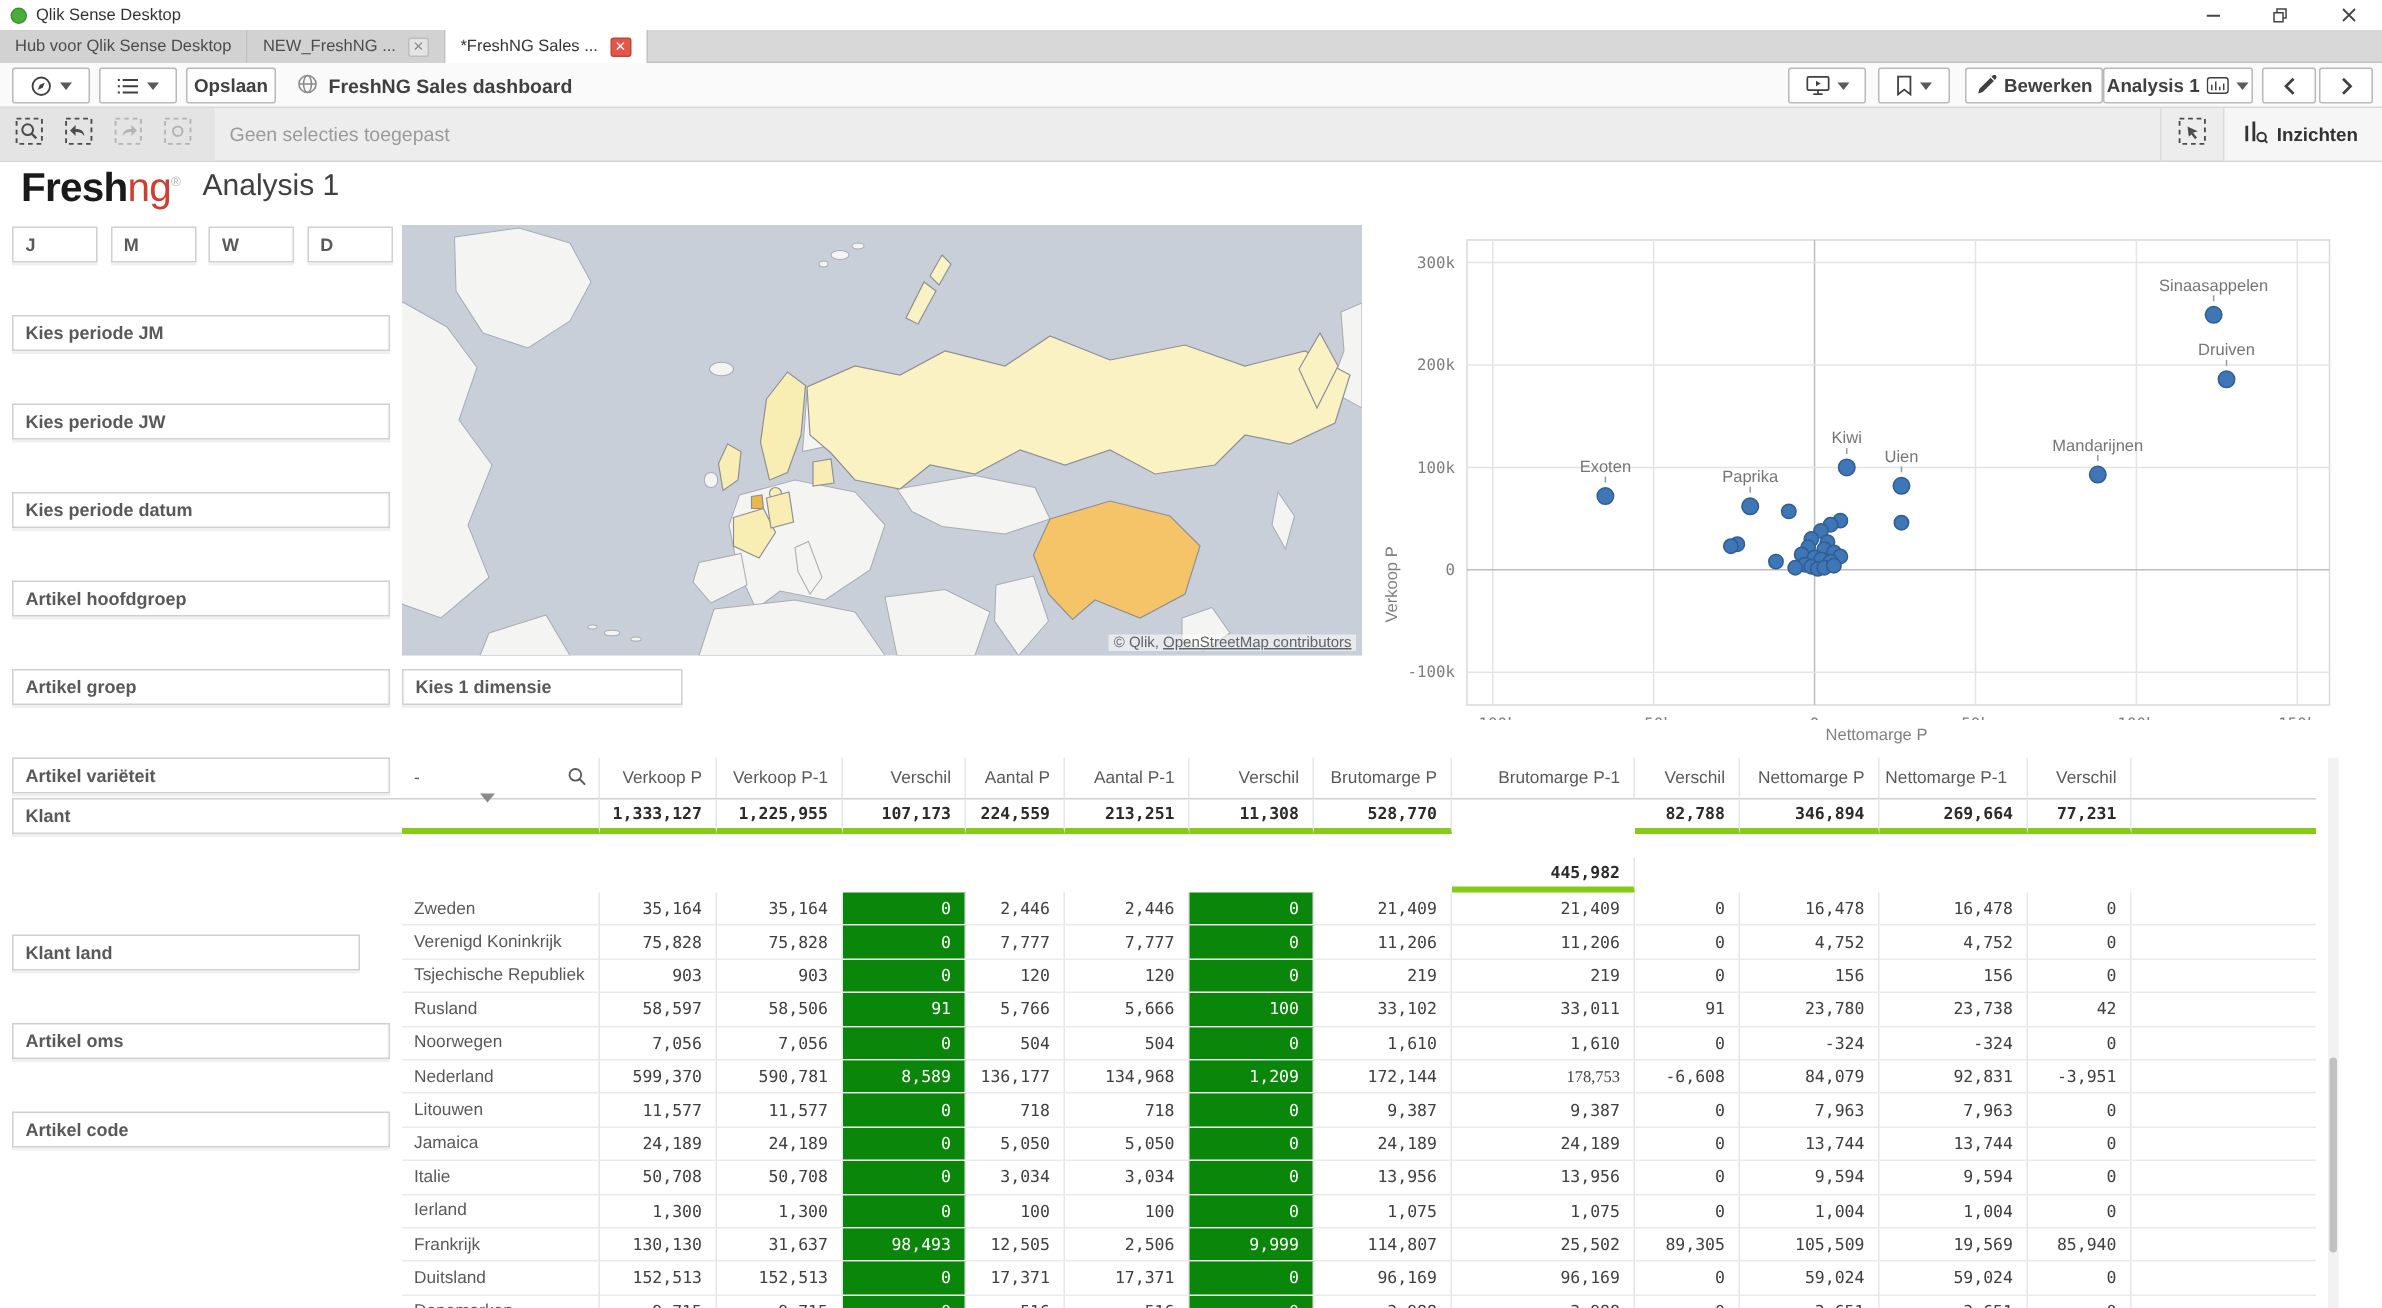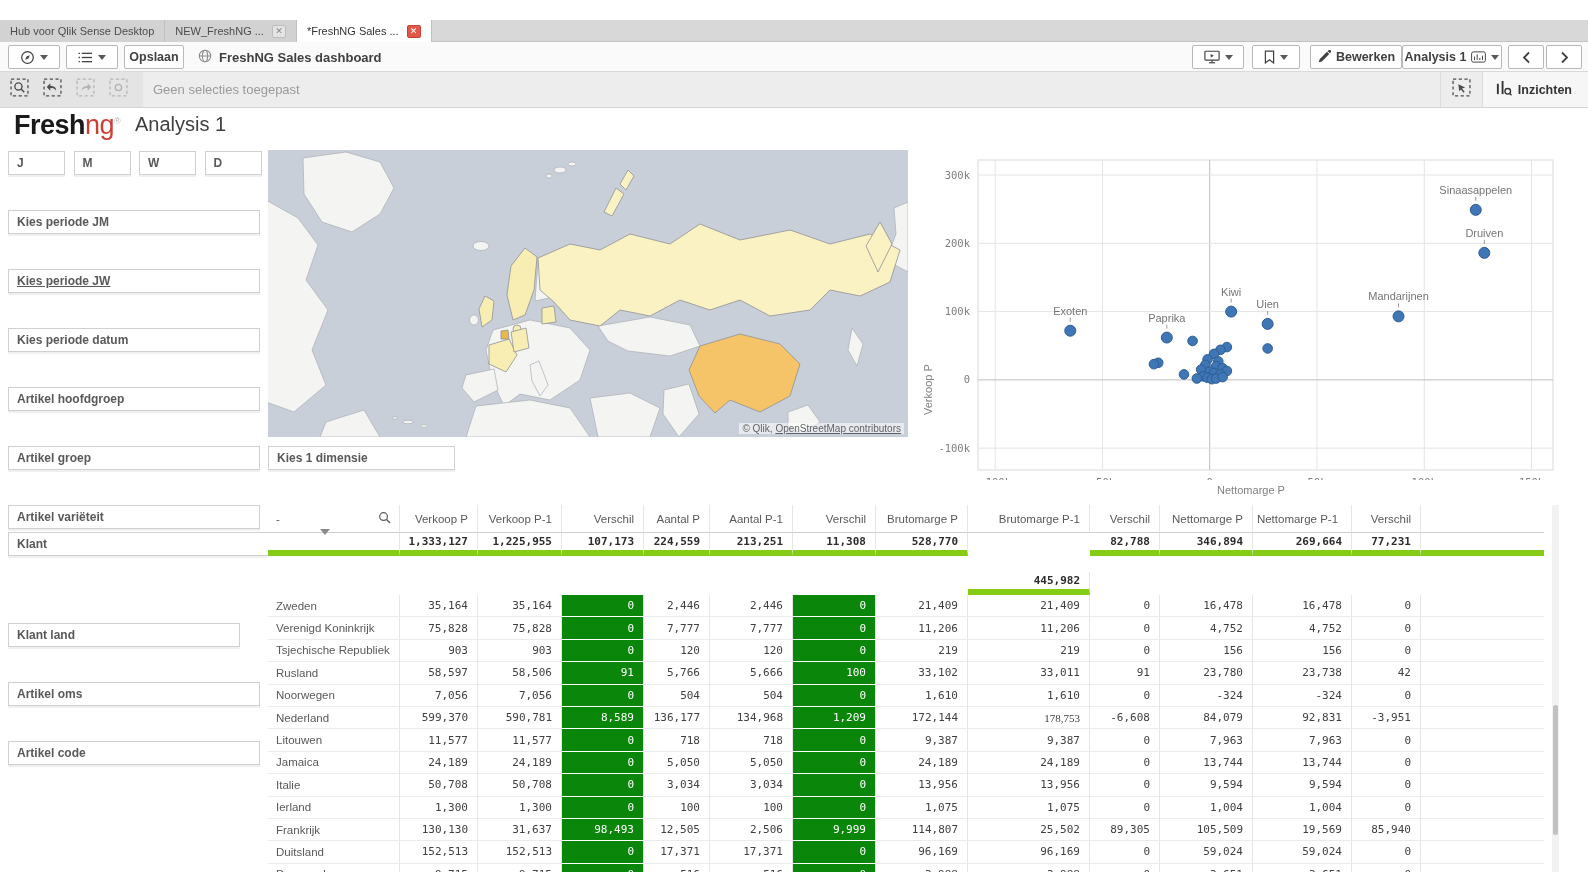--- a/index.html
+++ b/index.html
@@ -81,34 +81,56 @@
 
   
   .tablepanel { position:absolute; left:268px; top:505px; width:1292px; height:367px; background:#fff; overflow:hidden; }
   .trow { display:flex; position:relative; }
   .tcell { flex:none; display:flex; align-items:center; border-right:1px solid #e6e6e6;
     font-size:11.5px; color:#404040; overflow:hidden; white-space:nowrap; }
   .tcell.num { justify-content:flex-end; padding-right:9px; font-family:"DejaVu Sans Mono",monospace; font-size:11px; }
   .tcell.name { padding-left:8px; color:#595959; }
   .thead .tcell { height:28px; color:#595959; font-size:11.5px; font-family:"Liberation Sans",sans-serif;
     border-bottom:1px solid #cfcfcf; }
-  .ttotals .tcell { height:23px; font-weight:700; color:#2b2b2b; border-bottom:6px solid #84cc16; }
+  .ttotals .tcell { height:23px; font-weight:700; color:#2b2b2b; border-bottom:4px solid #84cc16; }
   .tdata .tcell { height:22.4px; border-bottom:1px solid #ebebeb; }
   .tcell.green { background:#0a870a; color:#fff; border-bottom:1px solid #fff; }
   .searchico { margin-left:auto; margin-right:8px; color:#595959; }
   .sorttri { position:absolute; left:52px; top:-4px; width:0; height:0;
     border-left:5px solid transparent; border-right:5px solid transparent; border-top:6px solid #8a8a8a; }
   .vscroll { position:absolute; right:1px; top:0; width:7px; height:367px; background:#f2f2f2; }
   .vthumb { position:absolute; left:1px; width:5px; top:200px; height:130px; background:#c1c1c1; border-radius:3px; }
 </style>
 </head>
 <body>
 
 <div id="app">
 
+  <div class="titlebar">
+    <span class="qlogo"></span>
+    <span class="ttext">Qlik Sense Desktop</span>
+    <div class="wctrls">
+      <div class="wbtn">
+          <svg width="10" height="10" viewBox="0 0 10 10">
+            <line x1="0" y1="5.5" x2="9" y2="5.5" stroke="currentColor" stroke-width="1.2"></line>
+          </svg>
+        </div>
+      <div class="wbtn">
+          <svg width="11" height="11" viewBox="0 0 11 11" fill="none" stroke="currentColor">
+            <rect x="3" y="1" width="6" height="6"></rect>
+            <rect x="1" y="3.5" width="6" height="6" fill="#fff"></rect>
+          </svg>
+        </div>
+      <div class="wbtn">
+          <svg width="10" height="10" viewBox="0 0 10 10">
+            <path d="M1 1 L9 9 M9 1 L1 9" stroke="currentColor" stroke-width="1.2"></path>
+          </svg>
+        </div>
+    </div>
+  </div>
 
   <div class="tabbar" id="tabbar">
       <div class="tab">
         <span>Hub voor Qlik Sense Desktop</span>
       </div>
       <div class="tab">
         <span>NEW_FreshNG ...</span>
         <span class="tclose">✕</span>
       </div>
       <div class="tab active">
@@ -250,21 +272,21 @@
     <span>Fresh</span><span class="ng">ng</span><span class="reg">®</span>
   </div>
   <div class="sheettitle">Analysis 1</div>
 
   <div id="filters">
       <div class="filterbox" style="left: 8px; top: 151px; width: 57px;">J</div>
       <div class="filterbox" style="left: 73.5px; top: 151px; width: 57px;">M</div>
       <div class="filterbox" style="left: 139px; top: 151px; width: 57px;">W</div>
       <div class="filterbox" style="left: 204.5px; top: 151px; width: 57px;">D</div>
       <div class="filterbox" style="left: 8px; top: 210px; width: 252px;">Kies periode JM</div>
-      <div class="filterbox" style="left: 8px; top: 269px; width: 252px; text-decoration: underline;">Kies periode JW</div>
+      <div class="filterbox" style="left: 8px; top: 269px; width: 252px;">Kies periode JW</div>
       <div class="filterbox" style="left: 8px; top: 328px; width: 252px;">Kies periode datum</div>
       <div class="filterbox" style="left: 8px; top: 387px; width: 252px;">Artikel hoofdgroep</div>
       <div class="filterbox" style="left: 8px; top: 446px; width: 252px;">Artikel groep</div>
       <div class="filterbox" style="left: 8px; top: 505px; width: 252px;">Artikel variëteit</div>
       <div class="filterbox" style="left: 8px; top: 532px; width: 276px;">Klant</div>
       <div class="filterbox" style="left: 8px; top: 623px; width: 232px;">Klant land</div>
       <div class="filterbox" style="left: 8px; top: 682px; width: 252px;">Artikel oms</div>
       <div class="filterbox" style="left: 8px; top: 741px; width: 252px;">Artikel code</div>
     </div>
 

